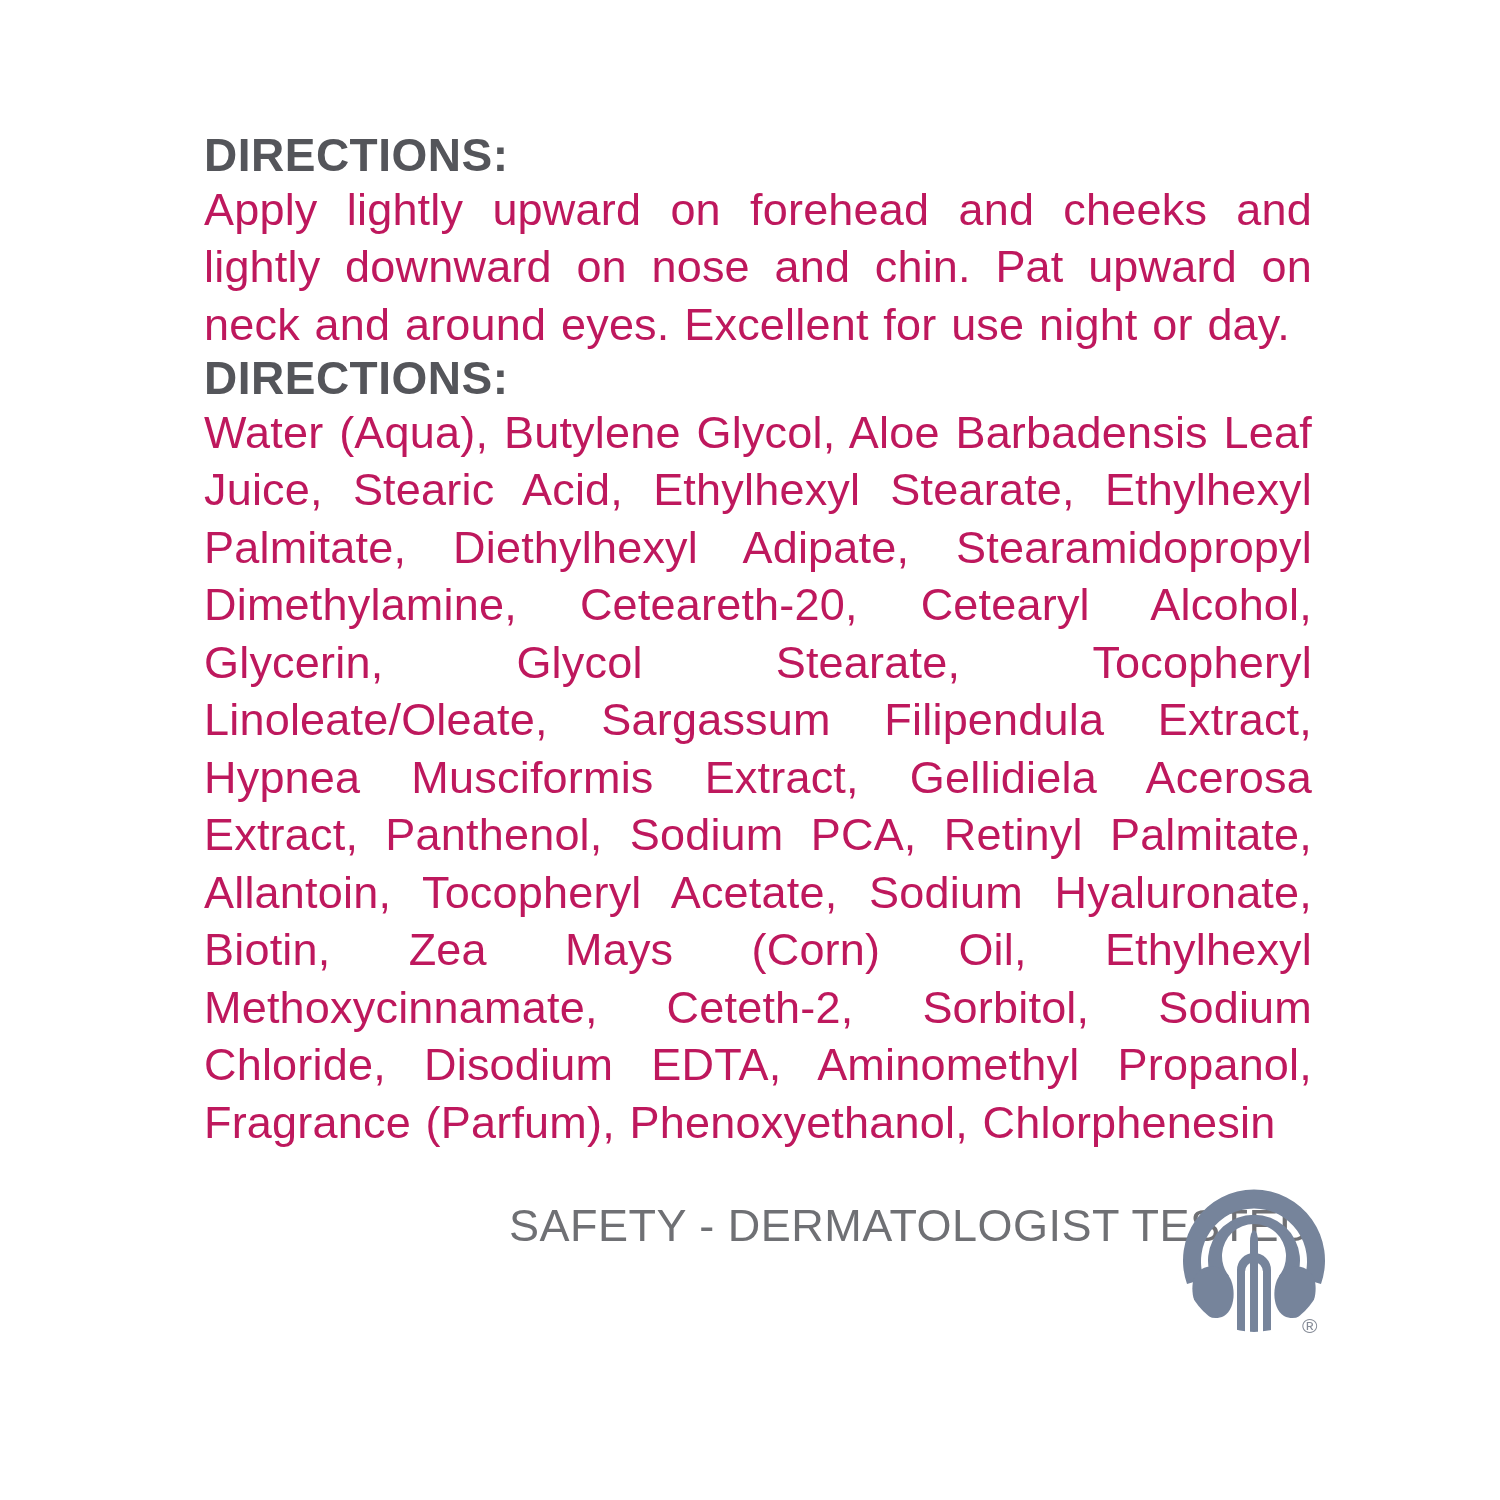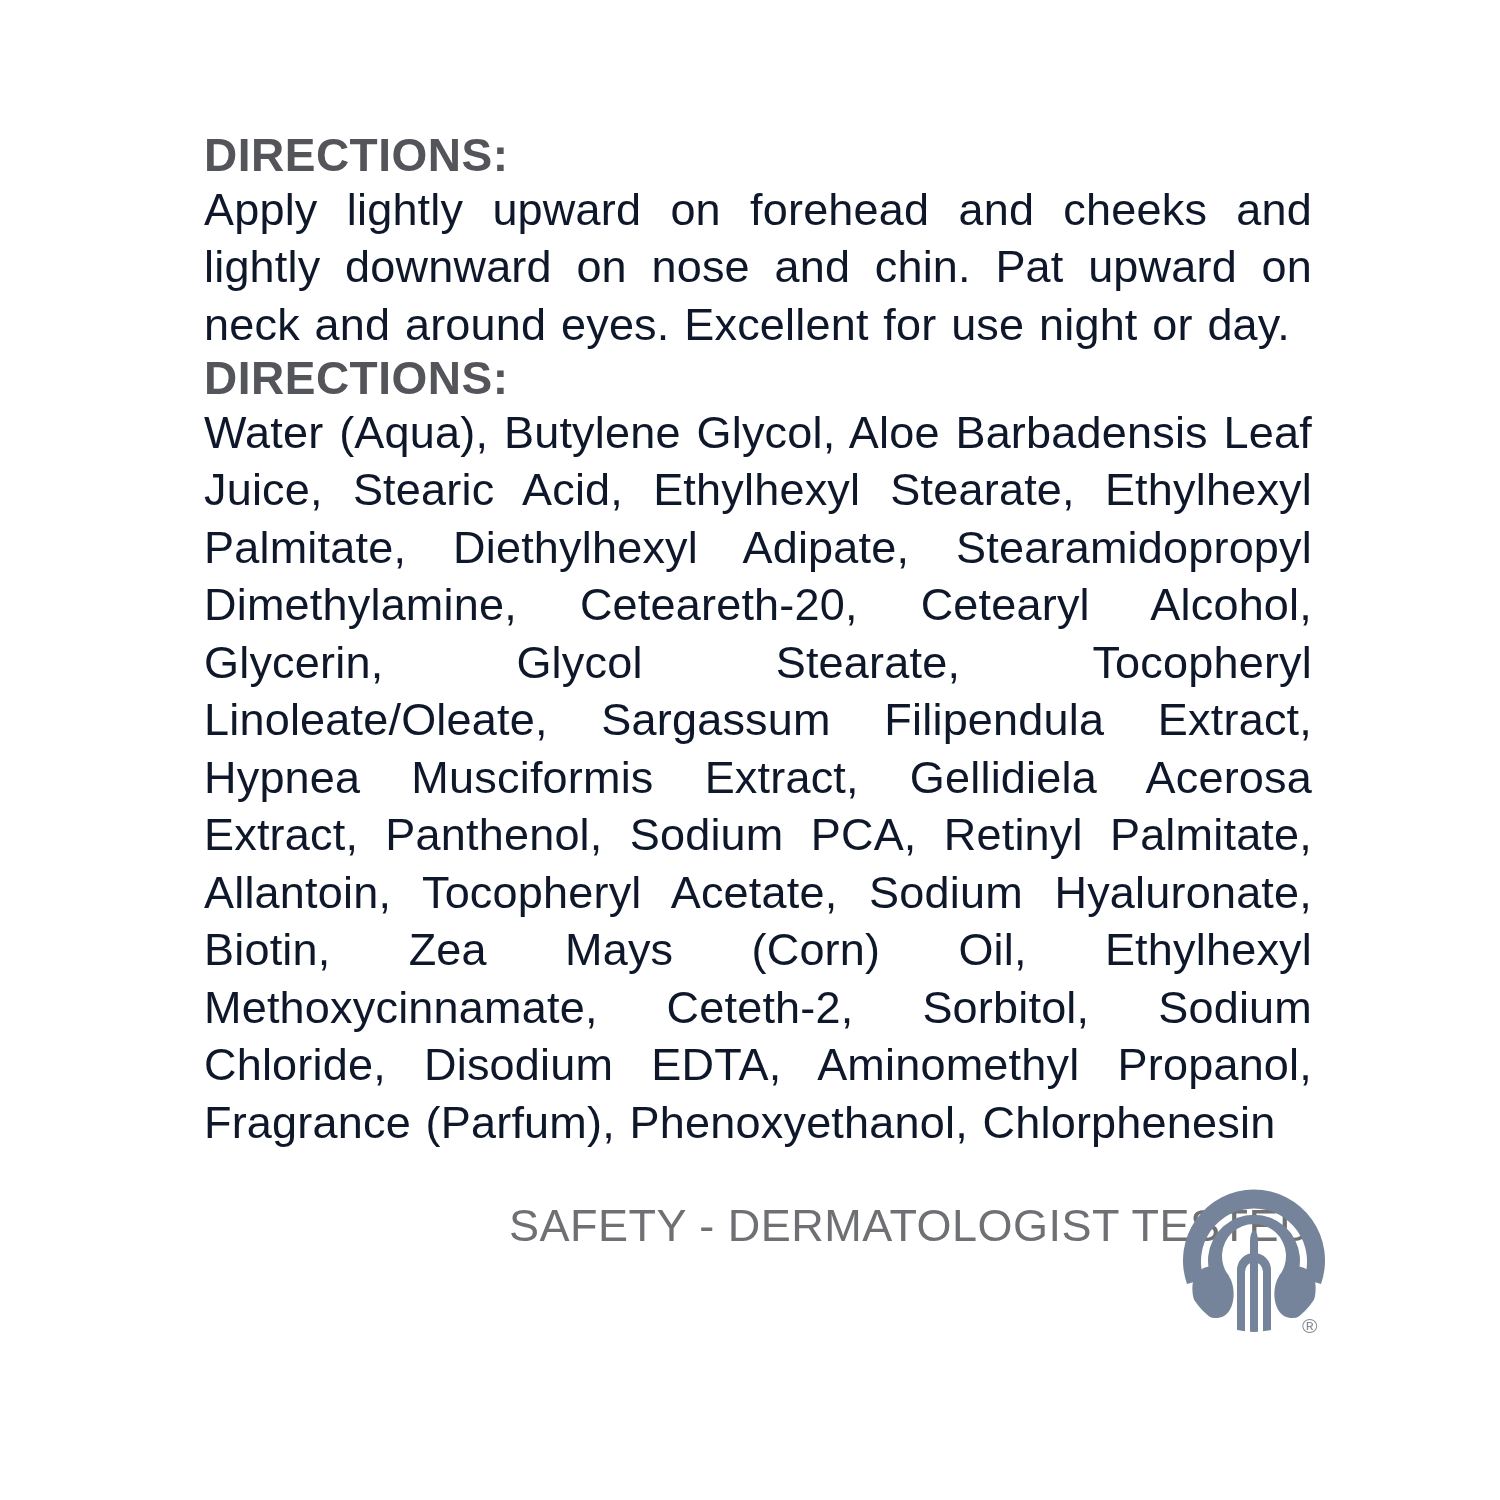--- a/index.html
+++ b/index.html
@@ -28,21 +28,21 @@
     line-height: 1.1;
     font-weight: 700;
     letter-spacing: 0.5px;
     color: #54555a;
   }
   p.body-text {
     margin: 0;
     font-size: 45px;
     line-height: 57.5px;
     font-weight: 400;
-    color: #0f172a;
+    color: #be185d;
     text-align: justify;
     text-justify: inter-word;
     letter-spacing: 0.2px;
     word-spacing: 2px;
   }
   .directions-body { margin-top: 26px; }
   .ingredients-heading { margin-top: 42px; }
   .ingredients-body { margin-top: 26px; }
   p.safety-text {
     margin: 46px 0 0 0;

